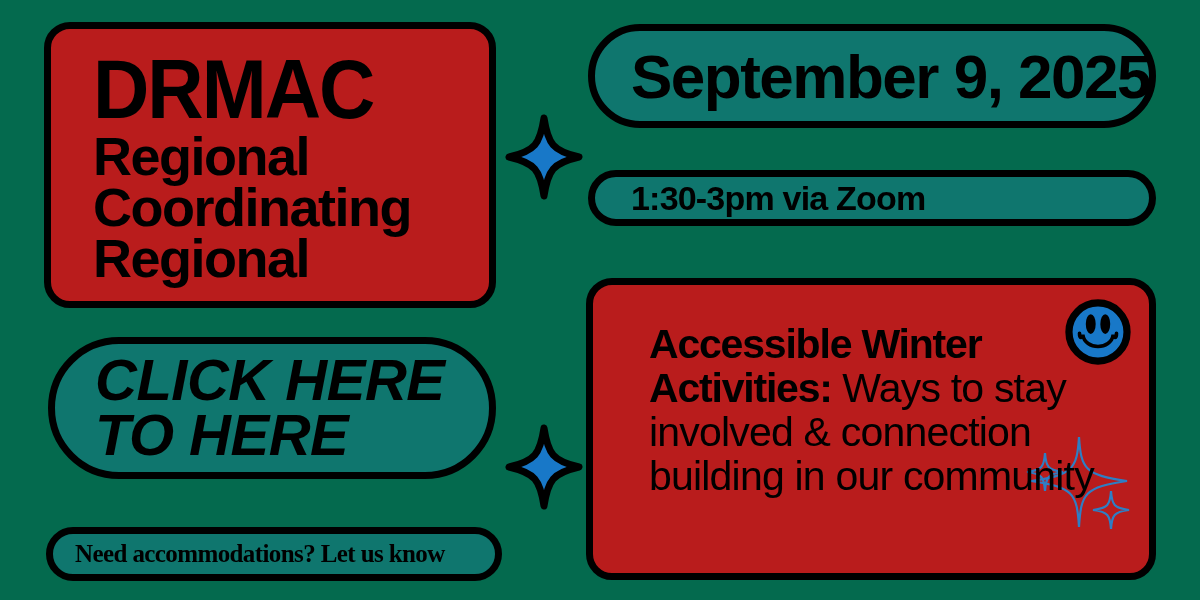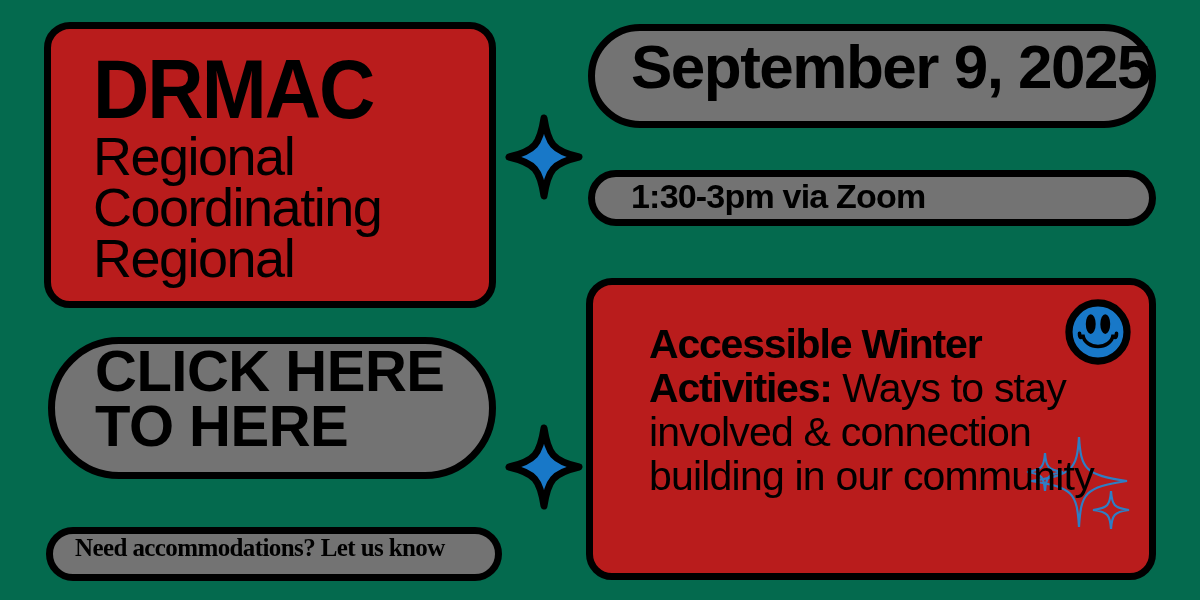--- a/index.html
+++ b/index.html
@@ -20,23 +20,23 @@
     position: absolute;
     inset: 0;
     width: 1200px;
     height: 600px;
   }
 
   
   .shell {
     position: absolute;
     border: 7px solid #000;
-    background: #737373;
+    background: #0f766e;
     display: flex;
-    align-items: flex-start;
+    align-items: center;
   }
 
   .shell.blue { background: #b91c1c; }
 
   
   #drmac-card {
     left: 44px;
     top: 22px;
     width: 452px;
     height: 286px;
@@ -52,38 +52,39 @@
     font-weight: 700;
     letter-spacing: -2px;
     line-height: 0.92;
     color: #000;
     transform: scaleY(1.08);
     transform-origin: left top;
   }
 
   #drmac-card .subname {
     font-size: 54px;
-    font-weight: 400;
+    font-weight: 700;
     letter-spacing: -1.5px;
     line-height: 0.95;
     color: #000;
     margin-top: 8px;
   }
 
   #drmac-card .subname div { white-space: nowrap; }
 
   
   #rsvp-button {
     left: 48px;
     top: 337px;
     width: 448px;
     height: 142px;
     border-radius: 72px;
     padding-left: 40px;
     cursor: pointer;
+    font-style: italic;
   }
 
   #rsvp-button .label {
     font-size: 58px;
     font-weight: 700;
     line-height: 0.94;
     letter-spacing: -0.5px;
     color: #000;
   }
 

